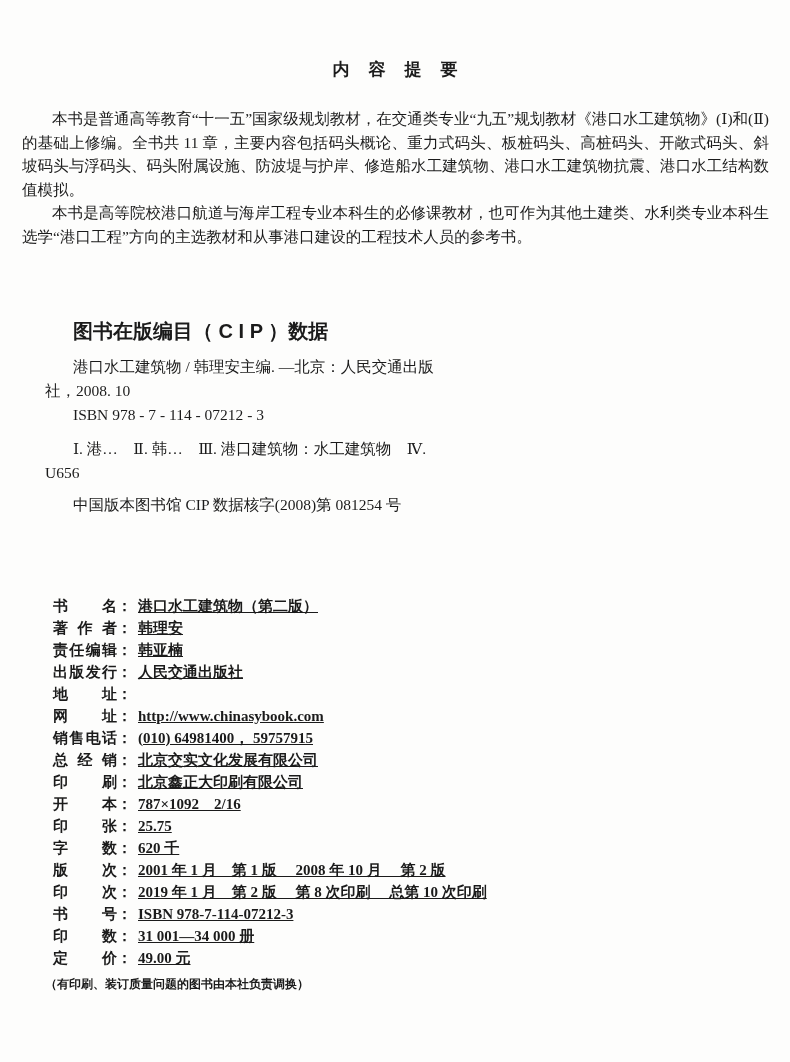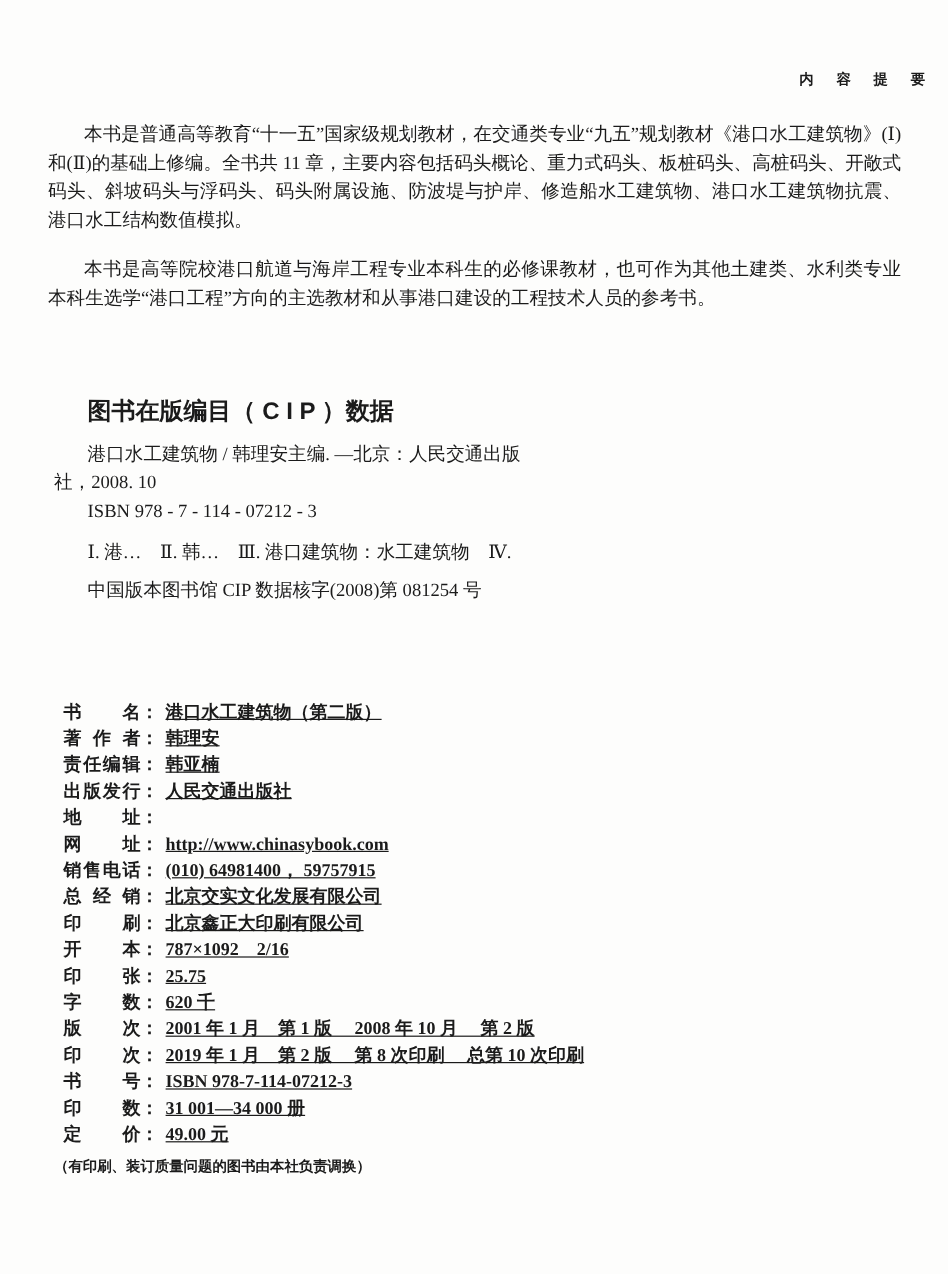--- a/index.html
+++ b/index.html
@@ -12,34 +12,34 @@
     width: 790px;
     height: 1062px;
     margin: 0 auto;
     background: #fdfdfc;
     color: #1b1b1b;
     overflow: hidden;
   }
   
   .doc-title {
     padding-top: 58px;
-    text-align: right;
-    font-family: "Liberation Sans", "DejaVu Sans", sans-serif;
-    font-weight: 700;
-    font-size: 12px;
+    text-align: center;
+    font-family: "Liberation Sans", "DejaVu Sans", sans-serif;
+    font-weight: 700;
+    font-size: 17px;
     letter-spacing: 19px;
     text-indent: 19px;
     white-space: nowrap;
   }
   
   .summary {
     margin: 26px 21px 0 22px;
   }
   .summary p {
-    margin: 18px;
+    margin: 0;
     font-size: 15.5px;
     line-height: 23.6px;
     text-align: justify;
     text-indent: 30px;
   }
   
   .cip {
     margin: 70px 0 0 45px;
     font-size: 15.5px;
     line-height: 24px;
@@ -102,20 +102,21 @@
     <p>本书是普通高等教育“十一五”国家级规划教材，在交通类专业“九五”规划教材《港口水工建筑物》(Ⅰ)和(Ⅱ)的基础上修编。全书共 11 章，主要内容包括码头概论、重力式码头、板桩码头、高桩码头、开敞式码头、斜坡码头与浮码头、码头附属设施、防波堤与护岸、修造船水工建筑物、港口水工建筑物抗震、港口水工结构数值模拟。</p>
     <p>本书是高等院校港口航道与海岸工程专业本科生的必修课教材，也可作为其他土建类、水利类专业本科生选学“港口工程”方向的主选教材和从事港口建设的工程技术人员的参考书。</p>
   </div>
 
   <div class="cip">
     <div class="cip-heading">图书在版编目（ C I P ）数据</div>
     <div class="cip-line cip-indent cip-gap-lg">港口水工建筑物 / 韩理安主编. —北京：人民交通出版</div>
     <div class="cip-line">社，2008. 10</div>
     <div class="cip-line cip-indent">ISBN 978 - 7 - 114 - 07212 - 3</div>
     <div class="cip-line cip-indent cip-gap-md">Ⅰ. 港…　Ⅱ. 韩…　Ⅲ. 港口建筑物：水工建筑物　Ⅳ.</div>
+    <div class="cip-line">U656</div>
     <div class="cip-line cip-indent cip-gap-sm">中国版本图书馆 CIP 数据核字(2008)第 081254 号</div>
   </div>
 
   <div class="colophon">
     <div class="colo-row">
       <span class="colo-label">书名</span>
         <span class="colo-colon">：</span>
         <span class="colo-value">港口水工建筑物（第二版）</span>
     </div>
     <div class="colo-row">

